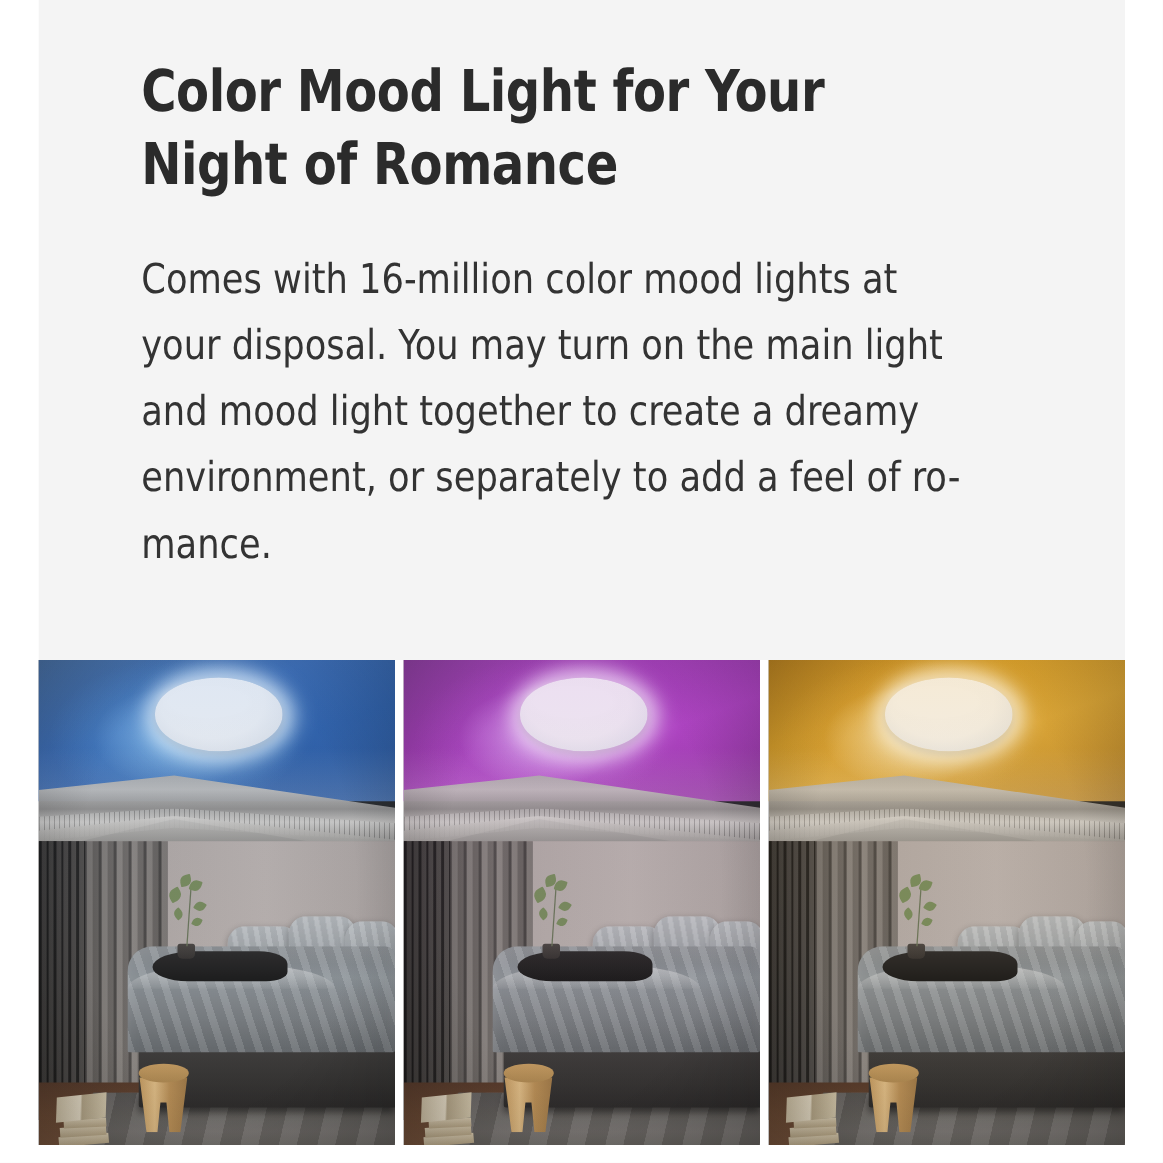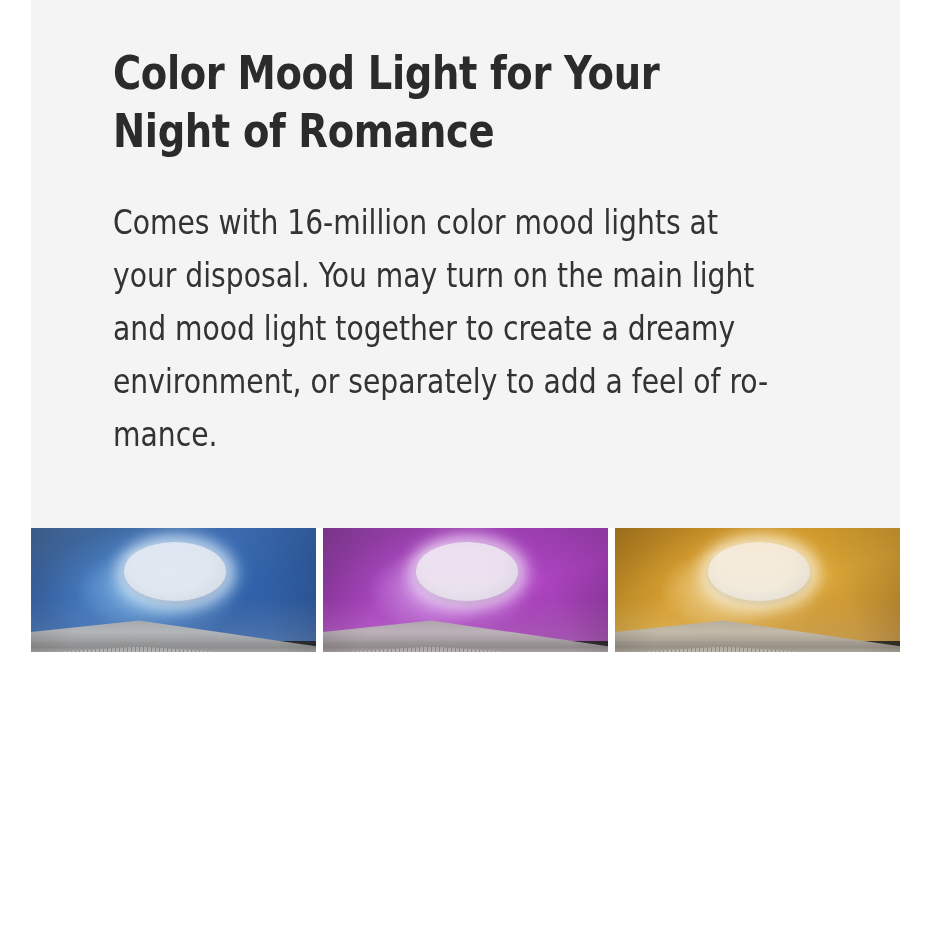--- a/index.html
+++ b/index.html
@@ -1,20 +1,20 @@
 <!DOCTYPE html>
 <html><head>
 <meta charset="utf-8">
 <title>Color Mood Light</title>
 <style>
   * { margin:0; padding:0; box-sizing:border-box; }
   html,body{ width:930px; height:930px; background:#ffffff;
     font-family:"Liberation Sans", sans-serif; -webkit-font-smoothing:antialiased; }
 
-  .page{ position:relative; width:930px; height:652px; overflow:hidden; background:#ffffff; }
+  .page{ position:relative; width:930px; height:916px; overflow:hidden; background:#ffffff; }
 
   
   .text-panel{
     position:absolute; left:31px; top:0; width:869px; height:528px;
     background:#f4f4f4;
   }
   .heading{
     position:absolute; left:82px; top:44px; width:700px;
     font-family:"Liberation Sans Narrow","DejaVu Sans Condensed","Liberation Sans",sans-serif;
     font-weight:700; font-size:46px; line-height:58px; letter-spacing:-0.4px;

